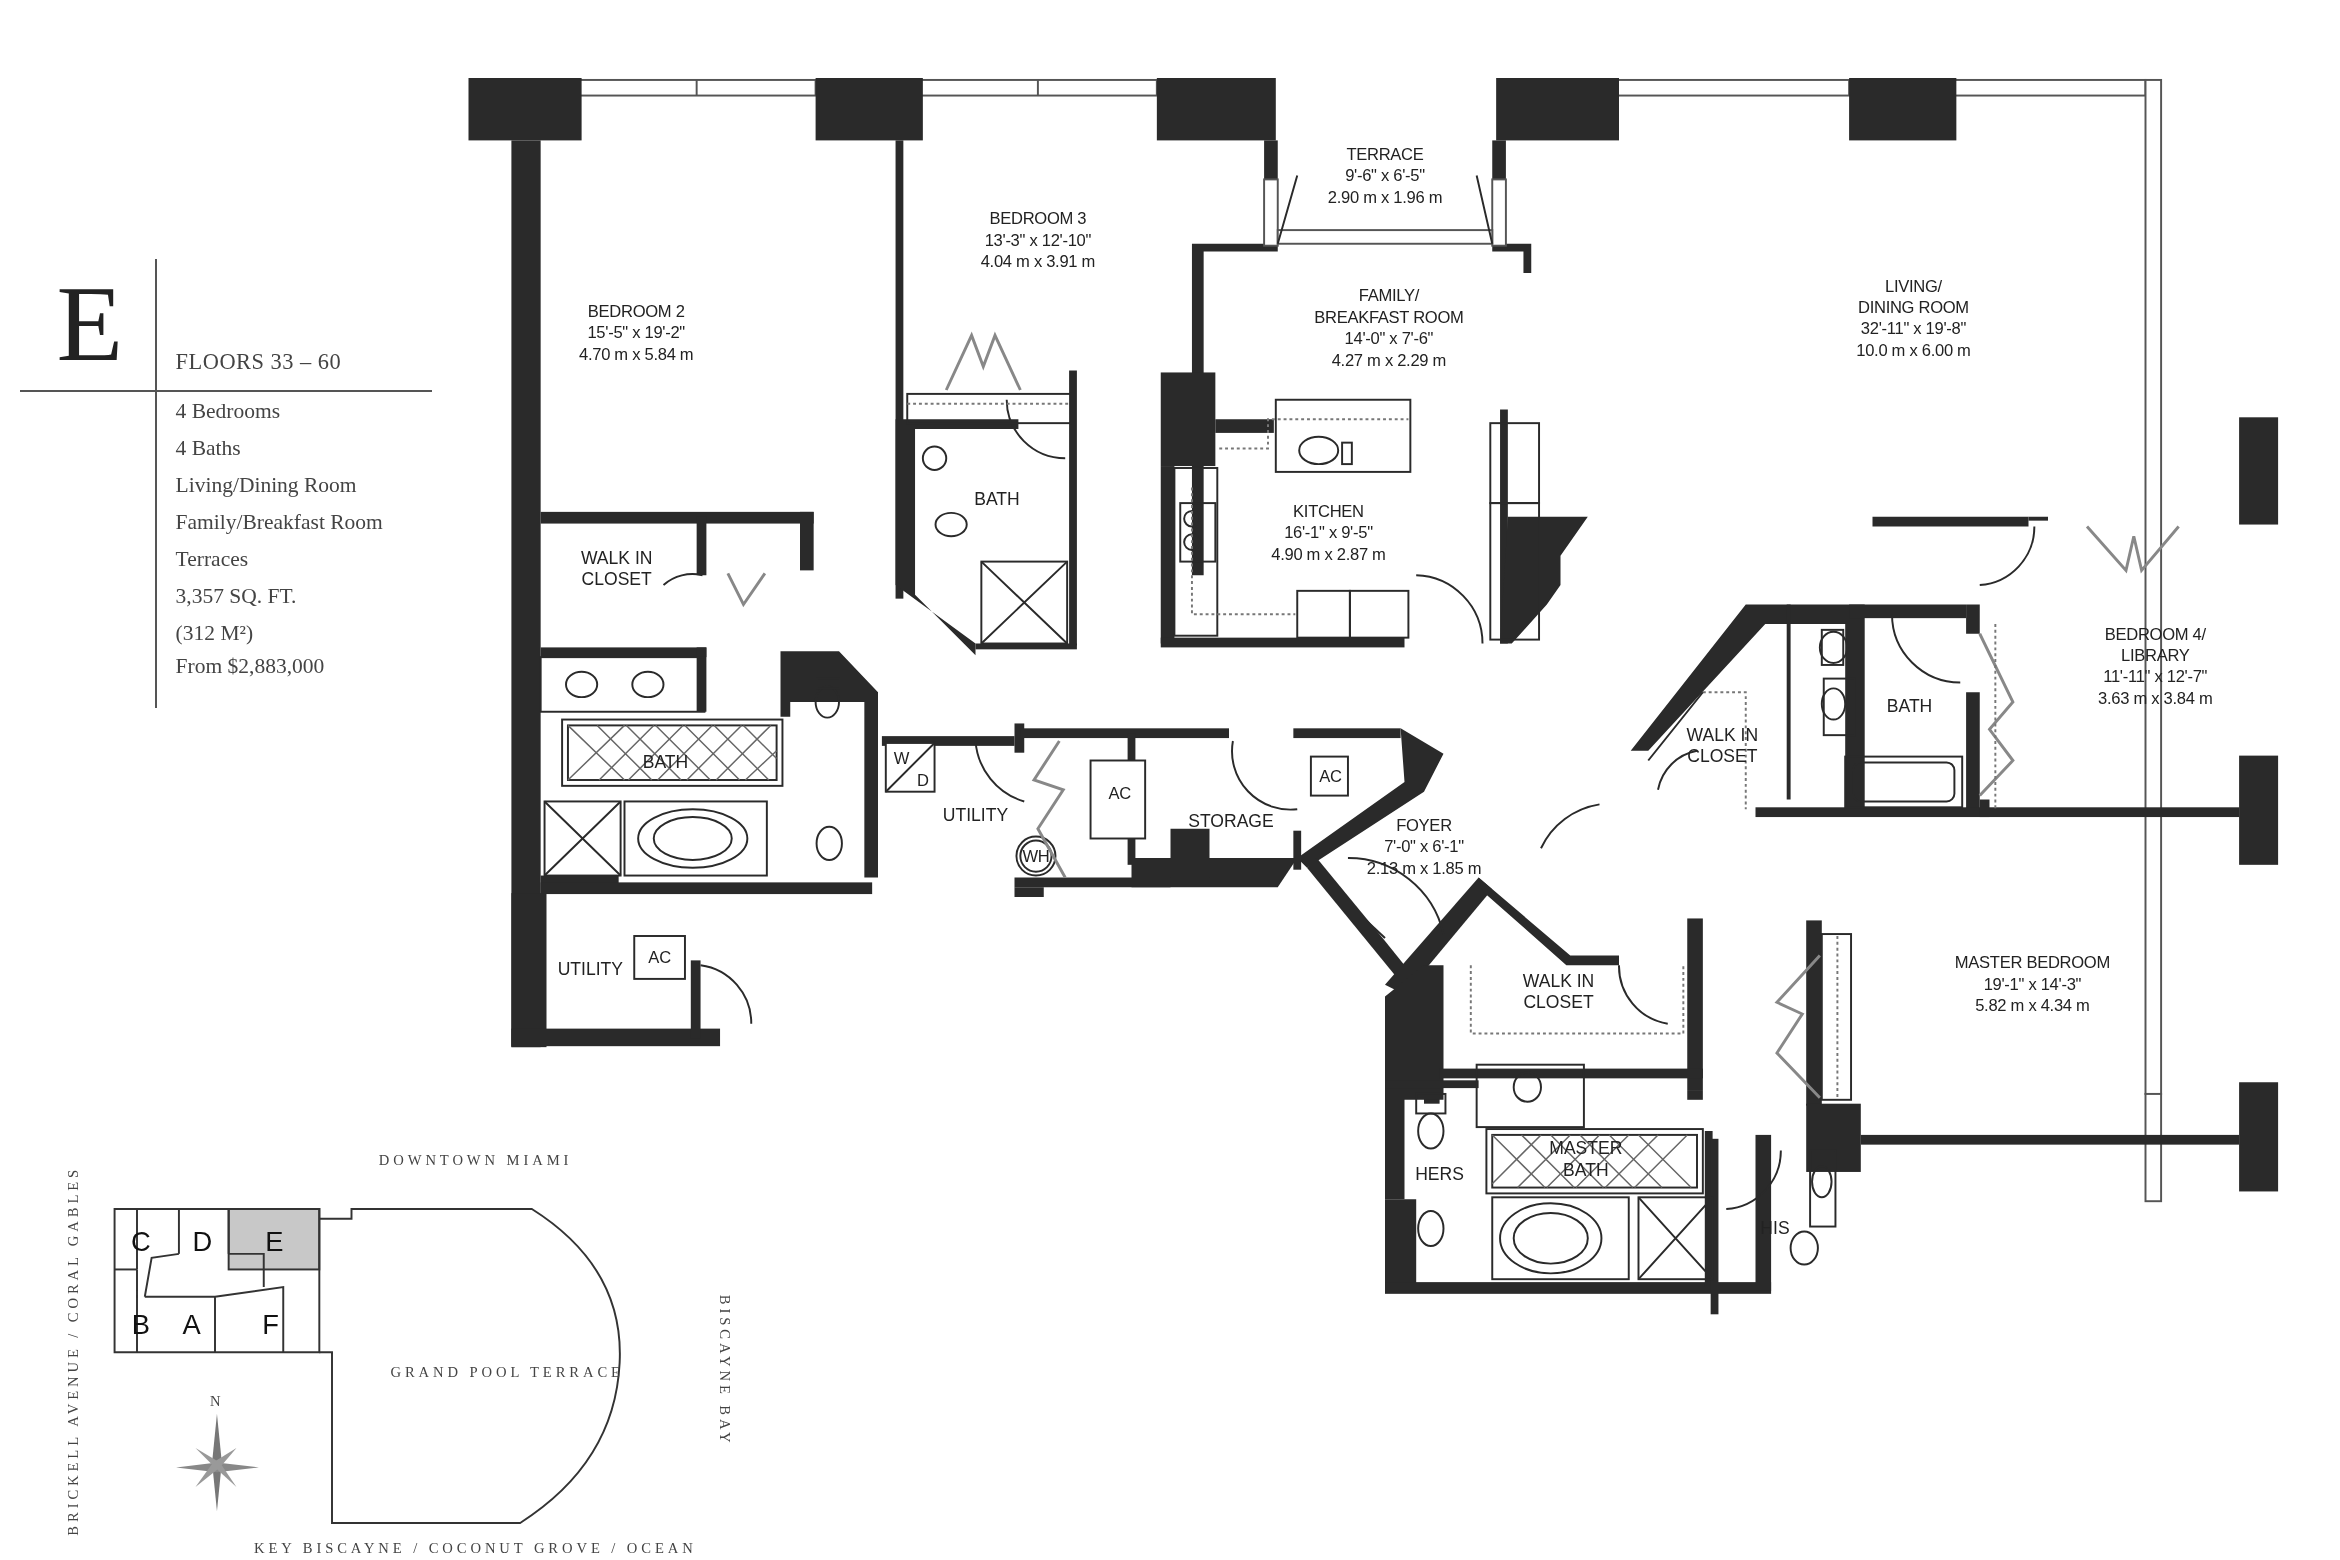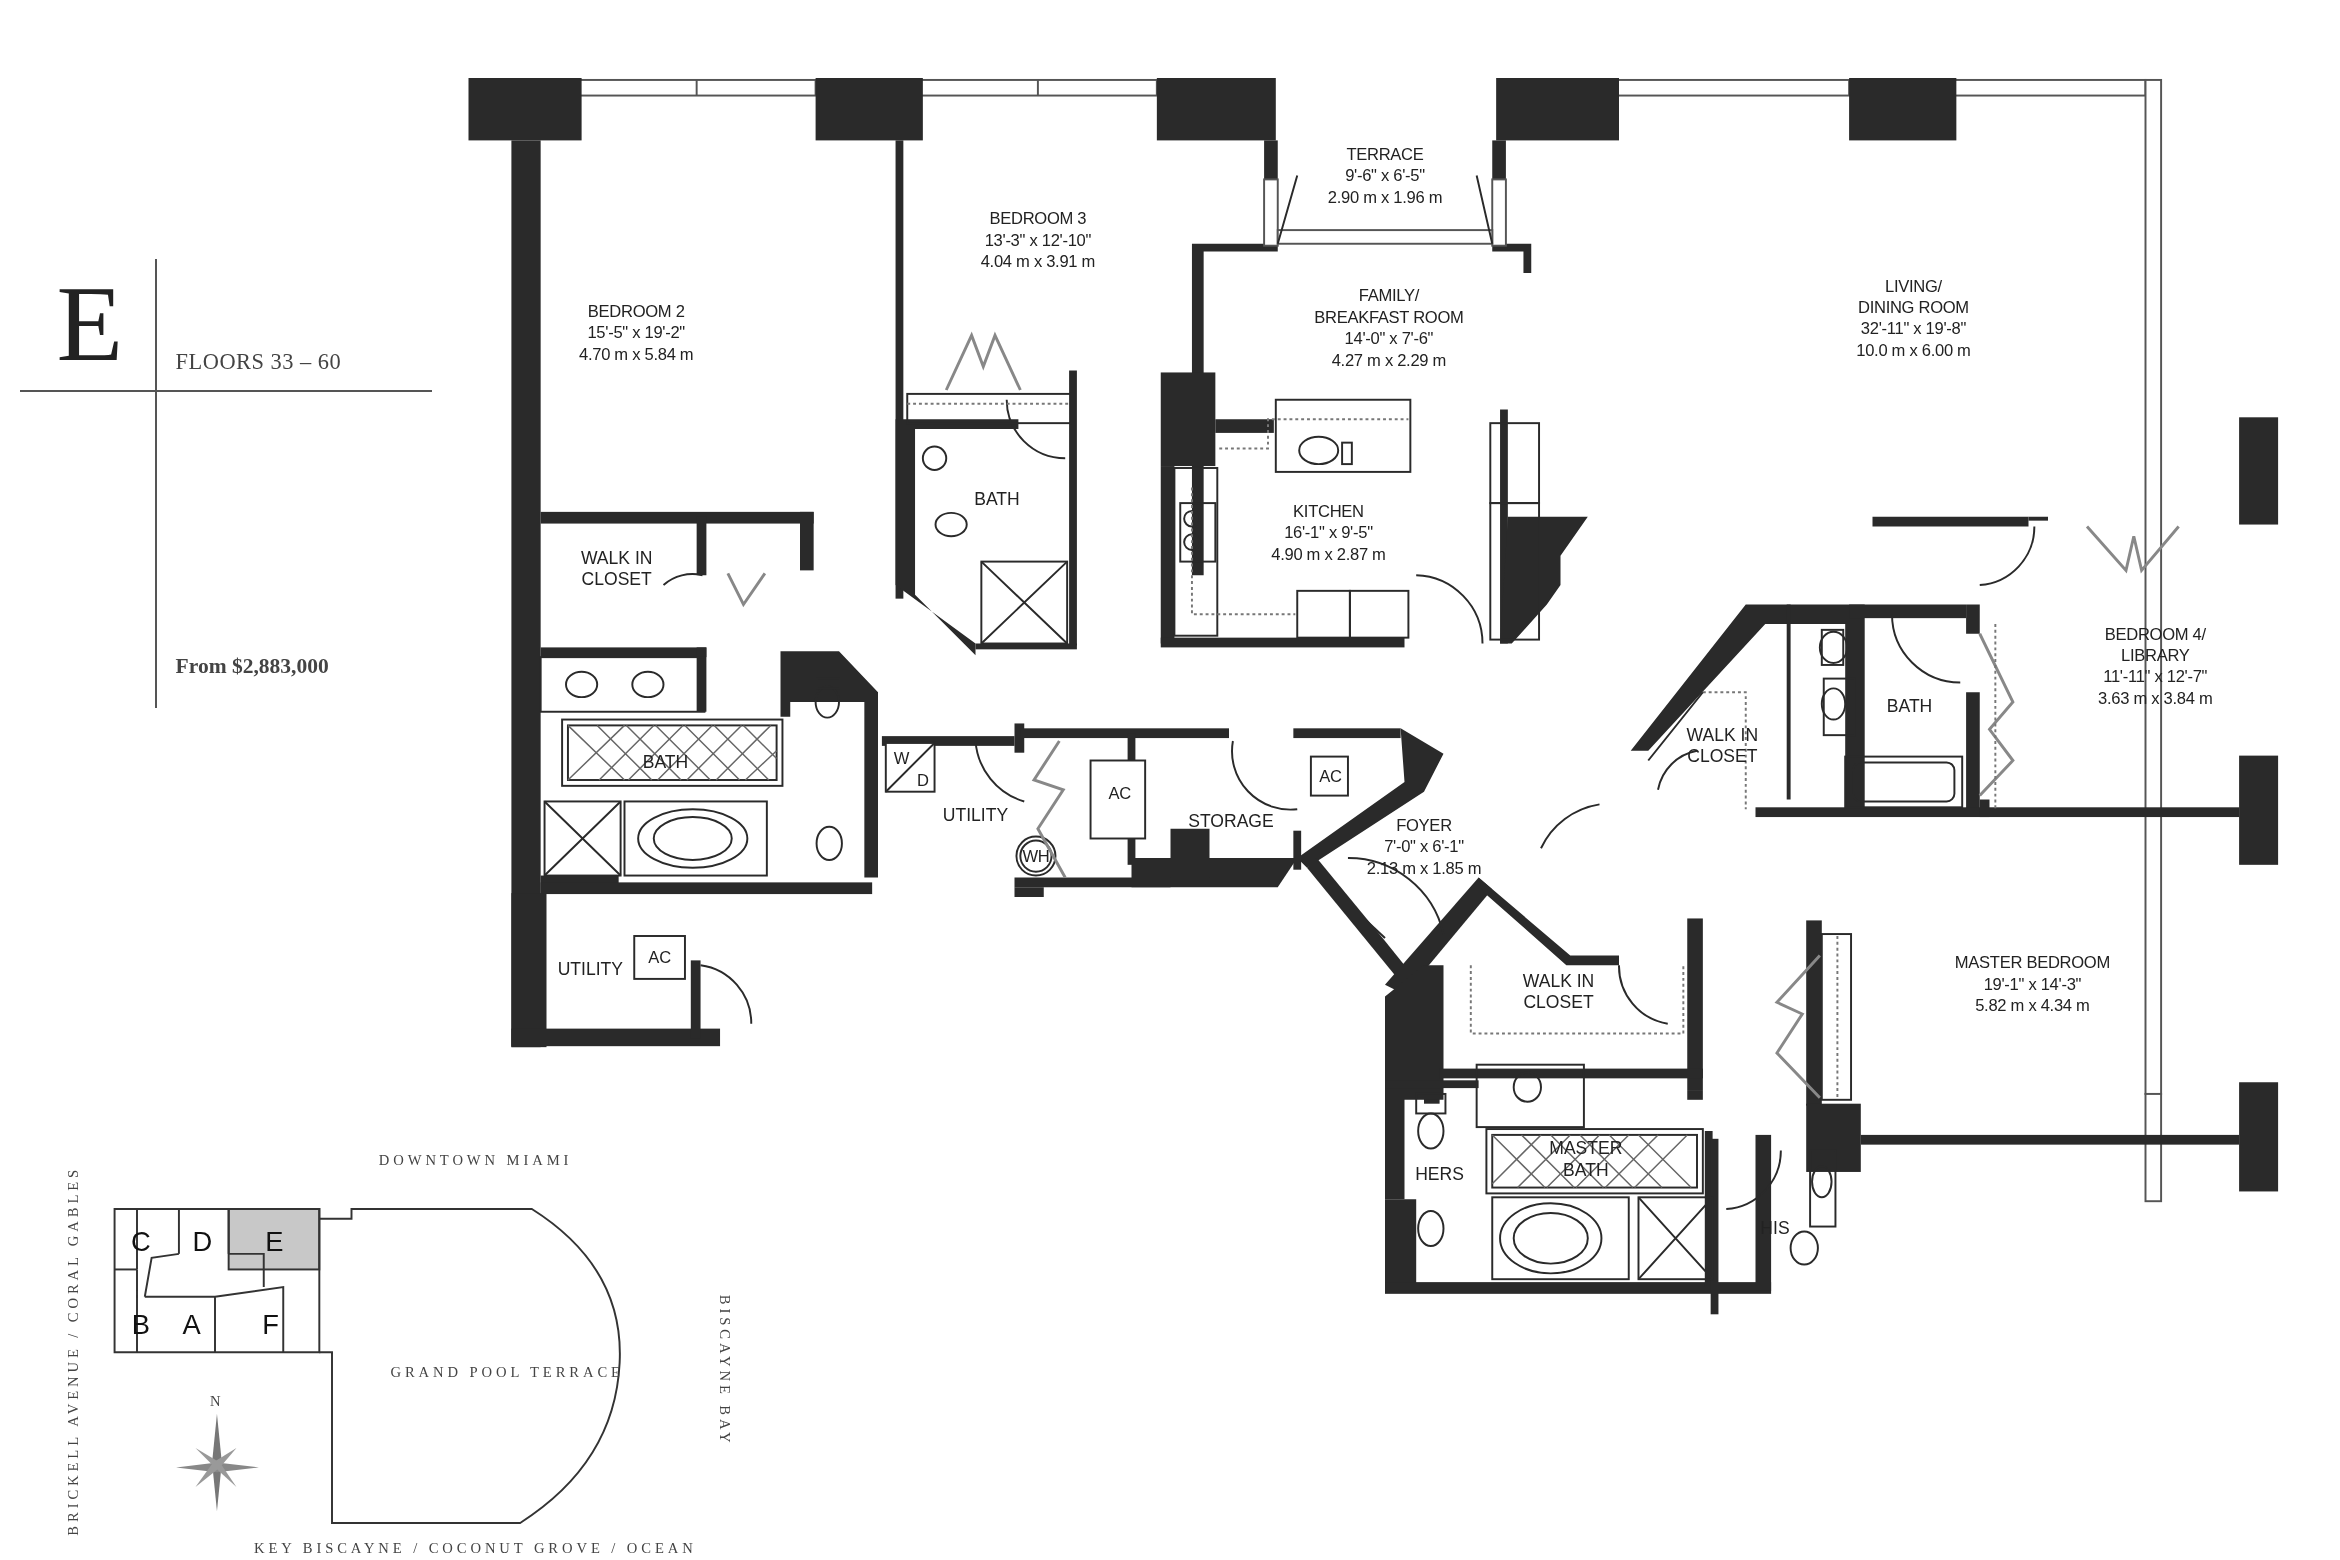--- a/index.html
+++ b/index.html
@@ -14,30 +14,39 @@
   .lbl { font-family:"Liberation Sans", sans-serif; font-size:17px; fill:#222; text-anchor:middle; letter-spacing:-0.3px; }
   .lbl-b { font-family:"Liberation Sans", sans-serif; font-size:18px; fill:#222; text-anchor:middle; }
   .serif-cap { font-family:"Liberation Serif", serif; font-size:15px; letter-spacing:4px; fill:#444; }
   .unit-letter { font-family:"Liberation Sans", sans-serif; font-size:28px; fill:#111; text-anchor:middle; }
   .legend { position:absolute; left:17.6px; top:249px; width:429px; height:458px; }
   .legend .big-e { position:absolute; left:39px; top:19.5px; font-size:109px; line-height:109px; font-family:"Liberation Serif", serif; color:#222; }
   .legend .vline { position:absolute; left:137px; top:9.8px; width:2px; height:449px; background:#555; }
   .legend .hline { position:absolute; left:2px; top:141px; width:412px; height:2px; background:#555; }
   .legend .floors { position:absolute; left:158px; top:100px; font-size:22.4px; letter-spacing:0.5px; color:#444; white-space:nowrap; }
   .legend ul { position:absolute; left:158px; top:144px; margin:0; padding:0; list-style:none; font-size:21.5px; line-height:37px; color:#444; }
-  .legend .price { position:absolute; left:158px; top:405px; font-size:21.5px; color:#444; white-space:nowrap;font-weight:bold; }
+  .legend .price { position:absolute; left:158px; top:405px; font-size:21.5px; color:#444; white-space:nowrap; }
 </style>
 </head>
 <body>
 
 <div class="legend">
   <div class="big-e">E</div>
   <div class="vline"></div>
   <div class="hline"></div>
   <div class="floors">FLOORS 33 – 60</div>
+  <ul>
+    <li>4 Bedrooms</li>
+    <li>4 Baths</li>
+    <li>Living/Dining Room</li>
+    <li>Family/Breakfast Room</li>
+    <li>Terraces</li>
+    <li>3,357 SQ. FT.</li>
+    <li>(312 M²)</li>
+  </ul>
   <div class="price">From $2,883,000</div>
 </div>
 
 <svg id="plan" width="2341" height="1560" viewBox="0 0 2400 1600">
 
   <g>
     <rect class="win" x="592" y="82" width="244" height="16"></rect>
     <line x1="714" y1="82" x2="714" y2="98" stroke="#555" stroke-width="2"></line>
     <rect class="win" x="942" y="82" width="244" height="16"></rect>
     <line x1="1064" y1="82" x2="1064" y2="98" stroke="#555" stroke-width="2"></line>

